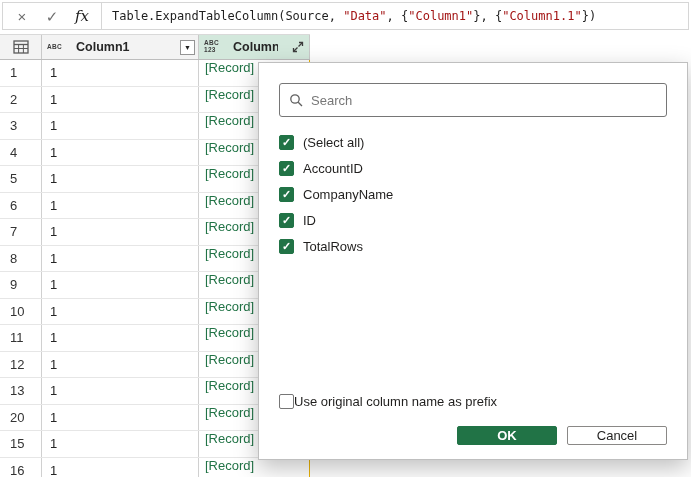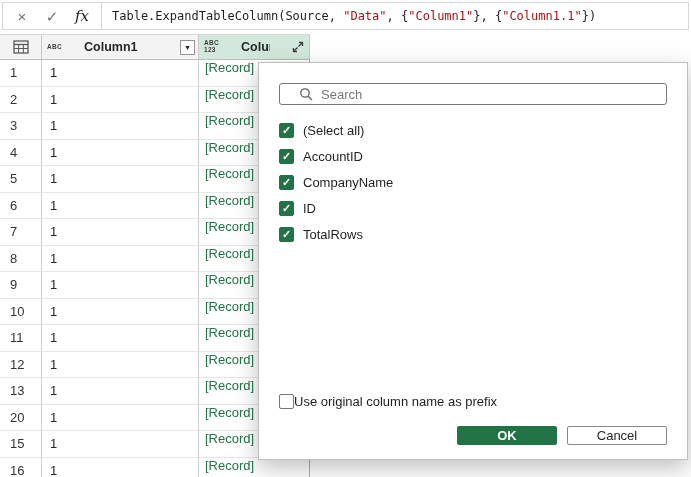--- a/index.html
+++ b/index.html
@@ -14,41 +14,41 @@
   .fb-fx{font-family:"DejaVu Serif",serif;font-style:italic;color:#1a1a1a;font-size:15px;font-weight:400}
   .fb-formula{flex:1;display:flex;align-items:center;padding-left:10px;
     font-family:"DejaVu Sans Mono",monospace;font-size:12px;white-space:pre;overflow:hidden}
   .tok-code{color:#1e1e1e}
   .tok-string{color:var(--string-literal,#a31515)}
 
   
   .grid{position:absolute;top:34px;left:0;width:310px;background:#fff}
   .grid-header{display:flex;height:26px;background:#f3f3f3;border-top:1px solid #d9d9d9;border-bottom:1px solid #bdbdbd}
   .corner{width:42px;border-right:1px solid #c9c9c9;display:flex;align-items:center;justify-content:center;background:#f3f3f3;cursor:pointer}
-  .col-h{display:flex;align-items:center;gap:20px;padding:0 3px 0 5px;border-right:1px solid #c9c9c9;cursor:pointer}
+  .col-h{display:flex;align-items:center;gap:12px;padding:0 3px 0 5px;border-right:1px solid #c9c9c9;cursor:pointer}
   .col-h.c1{width:157px}
   .col-h.c2{width:111px;background:var(--selected-header-bg,#d3e8dc)}
   .type-icon{display:flex;flex-direction:column;align-items:flex-start;line-height:1.05;
     font-size:6.5px;font-weight:700;color:#3c3c3c;letter-spacing:.3px;width:17px;flex:none}
   .col-label{flex:1;font-size:12.5px;font-weight:700;white-space:nowrap;overflow:hidden;color:#262626}
   .filter-btn{width:15px;height:15px;border:1px solid #949494;background:#fff;font-size:7px;
     display:flex;align-items:center;justify-content:center;color:#222;flex:none;cursor:pointer}
   .expand-btn{width:16px;height:16px;display:flex;align-items:center;justify-content:center;flex:none;cursor:pointer}
   .grow{display:flex;height:26.5px;border-bottom:1px solid #e6e6e6;background:#fff}
   .rn{width:42px;border-right:1px solid #d0d0d0;padding-left:10px;display:flex;align-items:center;color:#333}
   .c1cell{width:157px;border-right:1px solid #d0d0d0;padding-left:8px;display:flex;align-items:center}
   .c2cell{width:111px;border-right:1px solid #eab308;padding-left:6px;display:flex;align-items:flex-start}
   .c2cell span{color:var(--record-link,#217346);cursor:pointer}
 
   
   .dialog{position:absolute;left:258px;top:62px;width:430px;height:398px;background:#fff;
     border:1px solid #bfbfbf;box-shadow:0 8px 22px rgba(0,0,0,.25);
     padding:20px 20px 14px;display:flex;flex-direction:column;z-index:5}
-  .search-box{height:22px;border:1px solid #767676;border-radius:3px;display:flex;
-    align-items:center;padding:0 19px;gap:8px;flex:none}
+  .search-box{height:34px;border:1px solid #767676;border-radius:3px;display:flex;
+    align-items:center;padding:0 9px;gap:8px;flex:none}
   .search-box input{border:none;outline:none;flex:1;font-size:13px;font-family:inherit;color:#333;background:transparent}
   .search-box input::placeholder{color:#777}
   .dlg-list{margin-top:12px}
   .dlg-item{display:flex;align-items:center;gap:9px;height:26px;cursor:pointer}
   .cb{width:15px;height:15px;border:1px solid #767676;border-radius:2px;background:#fff;
     display:flex;align-items:center;justify-content:center;flex:none;cursor:pointer}
   .cb.checked{background:var(--accent-green,#217346);border-color:var(--accent-green,#217346)}
   .cb-glyph{color:#fff;font-size:11px;font-weight:700;line-height:1}
   .dlg-label{font-size:13px;color:#201f1e;white-space:nowrap}
   .prefix-row{margin-top:auto;display:flex;align-items:center;height:26px;cursor:pointer}

